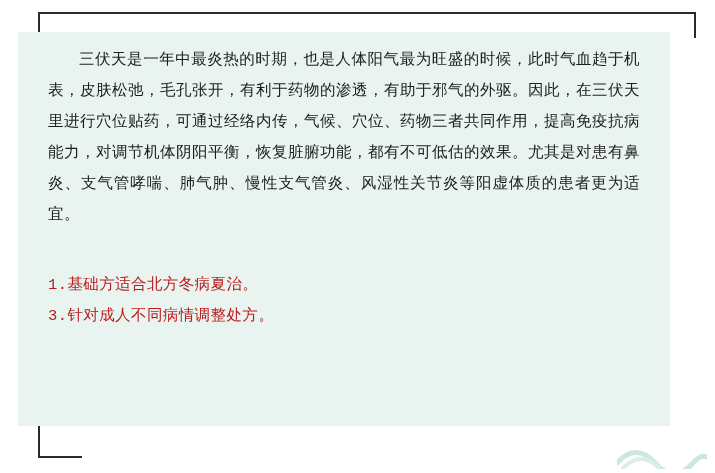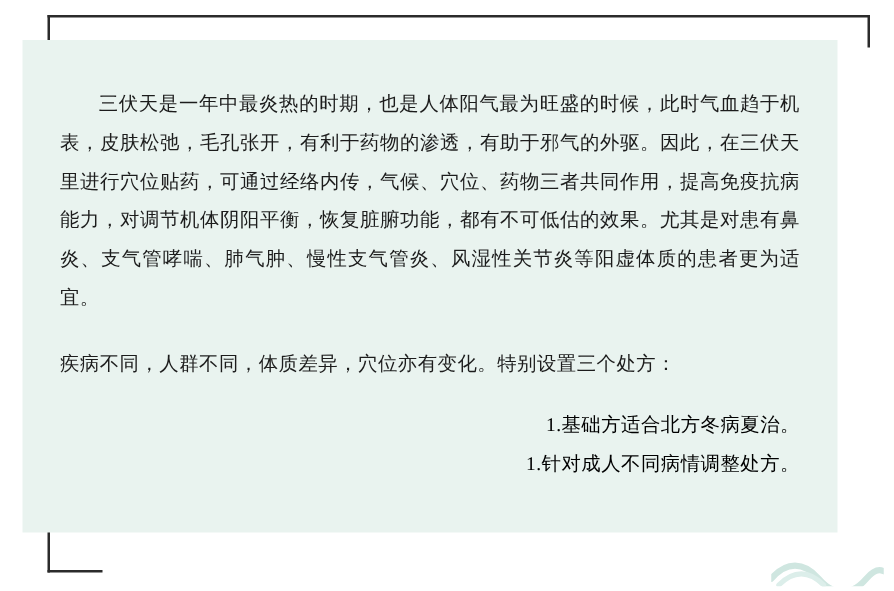--- a/index.html
+++ b/index.html
@@ -55,21 +55,21 @@
   }
   
   .card {
     position: absolute;
     left: 18px;
     top: 32px;
     width: 652px;
     height: 394px;
     background: #e9f3ef;
     box-sizing: border-box;
-    padding: 36px 30px 20px 30px;
+    padding: 12px 30px 20px 30px;
   }
   .para {
     margin: 0 0 0 0;
     font-family: "DejaVu Sans", "Liberation Sans", sans-serif;
     font-size: 15.5px;
     line-height: 31px;
     color: #1c1c1c;
     letter-spacing: 0.4px;
     text-align: justify;
     text-justify: inter-ideograph;
@@ -77,26 +77,25 @@
   .para.indent {
     text-indent: 2em;
   }
   .spacer {
     height: 22px;
   }
   .spacer-sm {
     height: 18px;
   }
   .list-item {
-    font-family: Liberation Serif, serif;
+    font-family: Liberation Mono, monospace;
     font-size: 15.5px;
     line-height: 31px;
-    color: #000000;
+    color: #b91c1c;
     letter-spacing: 0.4px;
-    text-align: right;
   }
   
   .wave {
     position: absolute;
     right: 8px;
     bottom: 4px;
     width: 90px;
     height: 26px;
     pointer-events: none;
   }
@@ -110,26 +109,25 @@
   <div class="frame-left"></div>
   <div class="frame-bottom"></div>
   <div class="frame-top-right"></div>
 
   <div class="card">
 
     <p class="para indent">三伏天是一年中最炎热的时期，也是人体阳气最为旺盛的时候，此时气血趋于机表，皮肤松弛，毛孔张开，有利于药物的渗透，有助于邪气的外驱。因此，在三伏天里进行穴位贴药，可通过经络内传，气候、穴位、药物三者共同作用，提高免疫抗病能力，对调节机体阴阳平衡，恢复脏腑功能，都有不可低估的效果。尤其是对患有鼻炎、支气管哮喘、肺气肿、慢性支气管炎、风湿性关节炎等阳虚体质的患者更为适宜。</p>
 
     <div class="spacer"></div>
 
-    <p class="para">疾病不同，人群不同，体质差异，穴位亦有变化。特别设置三个处方：</p>
 
     <div class="spacer-sm"></div>
 
     <div class="list-item">1.基础方适合北方冬病夏治。</div>
-    <div class="list-item">1.针对成人不同病情调整处方。</div>
+    <div class="list-item">3.针对成人不同病情调整处方。</div>
 
   </div>
 
   <svg class="wave" viewBox="0 0 90 26" xmlns="http://www.w3.org/2000/svg">
     <path d="M0 20 C 12 6, 26 6, 38 20 C 50 34, 64 34, 76 20 C 82 13, 86 12, 90 14" fill="none" stroke="#cfe6e0" stroke-width="5" stroke-linecap="round"></path>
     <path d="M6 25 C 18 13, 30 13, 42 25" fill="none" stroke="#dceeea" stroke-width="4" stroke-linecap="round"></path>
   </svg>
 
 </div>
 

